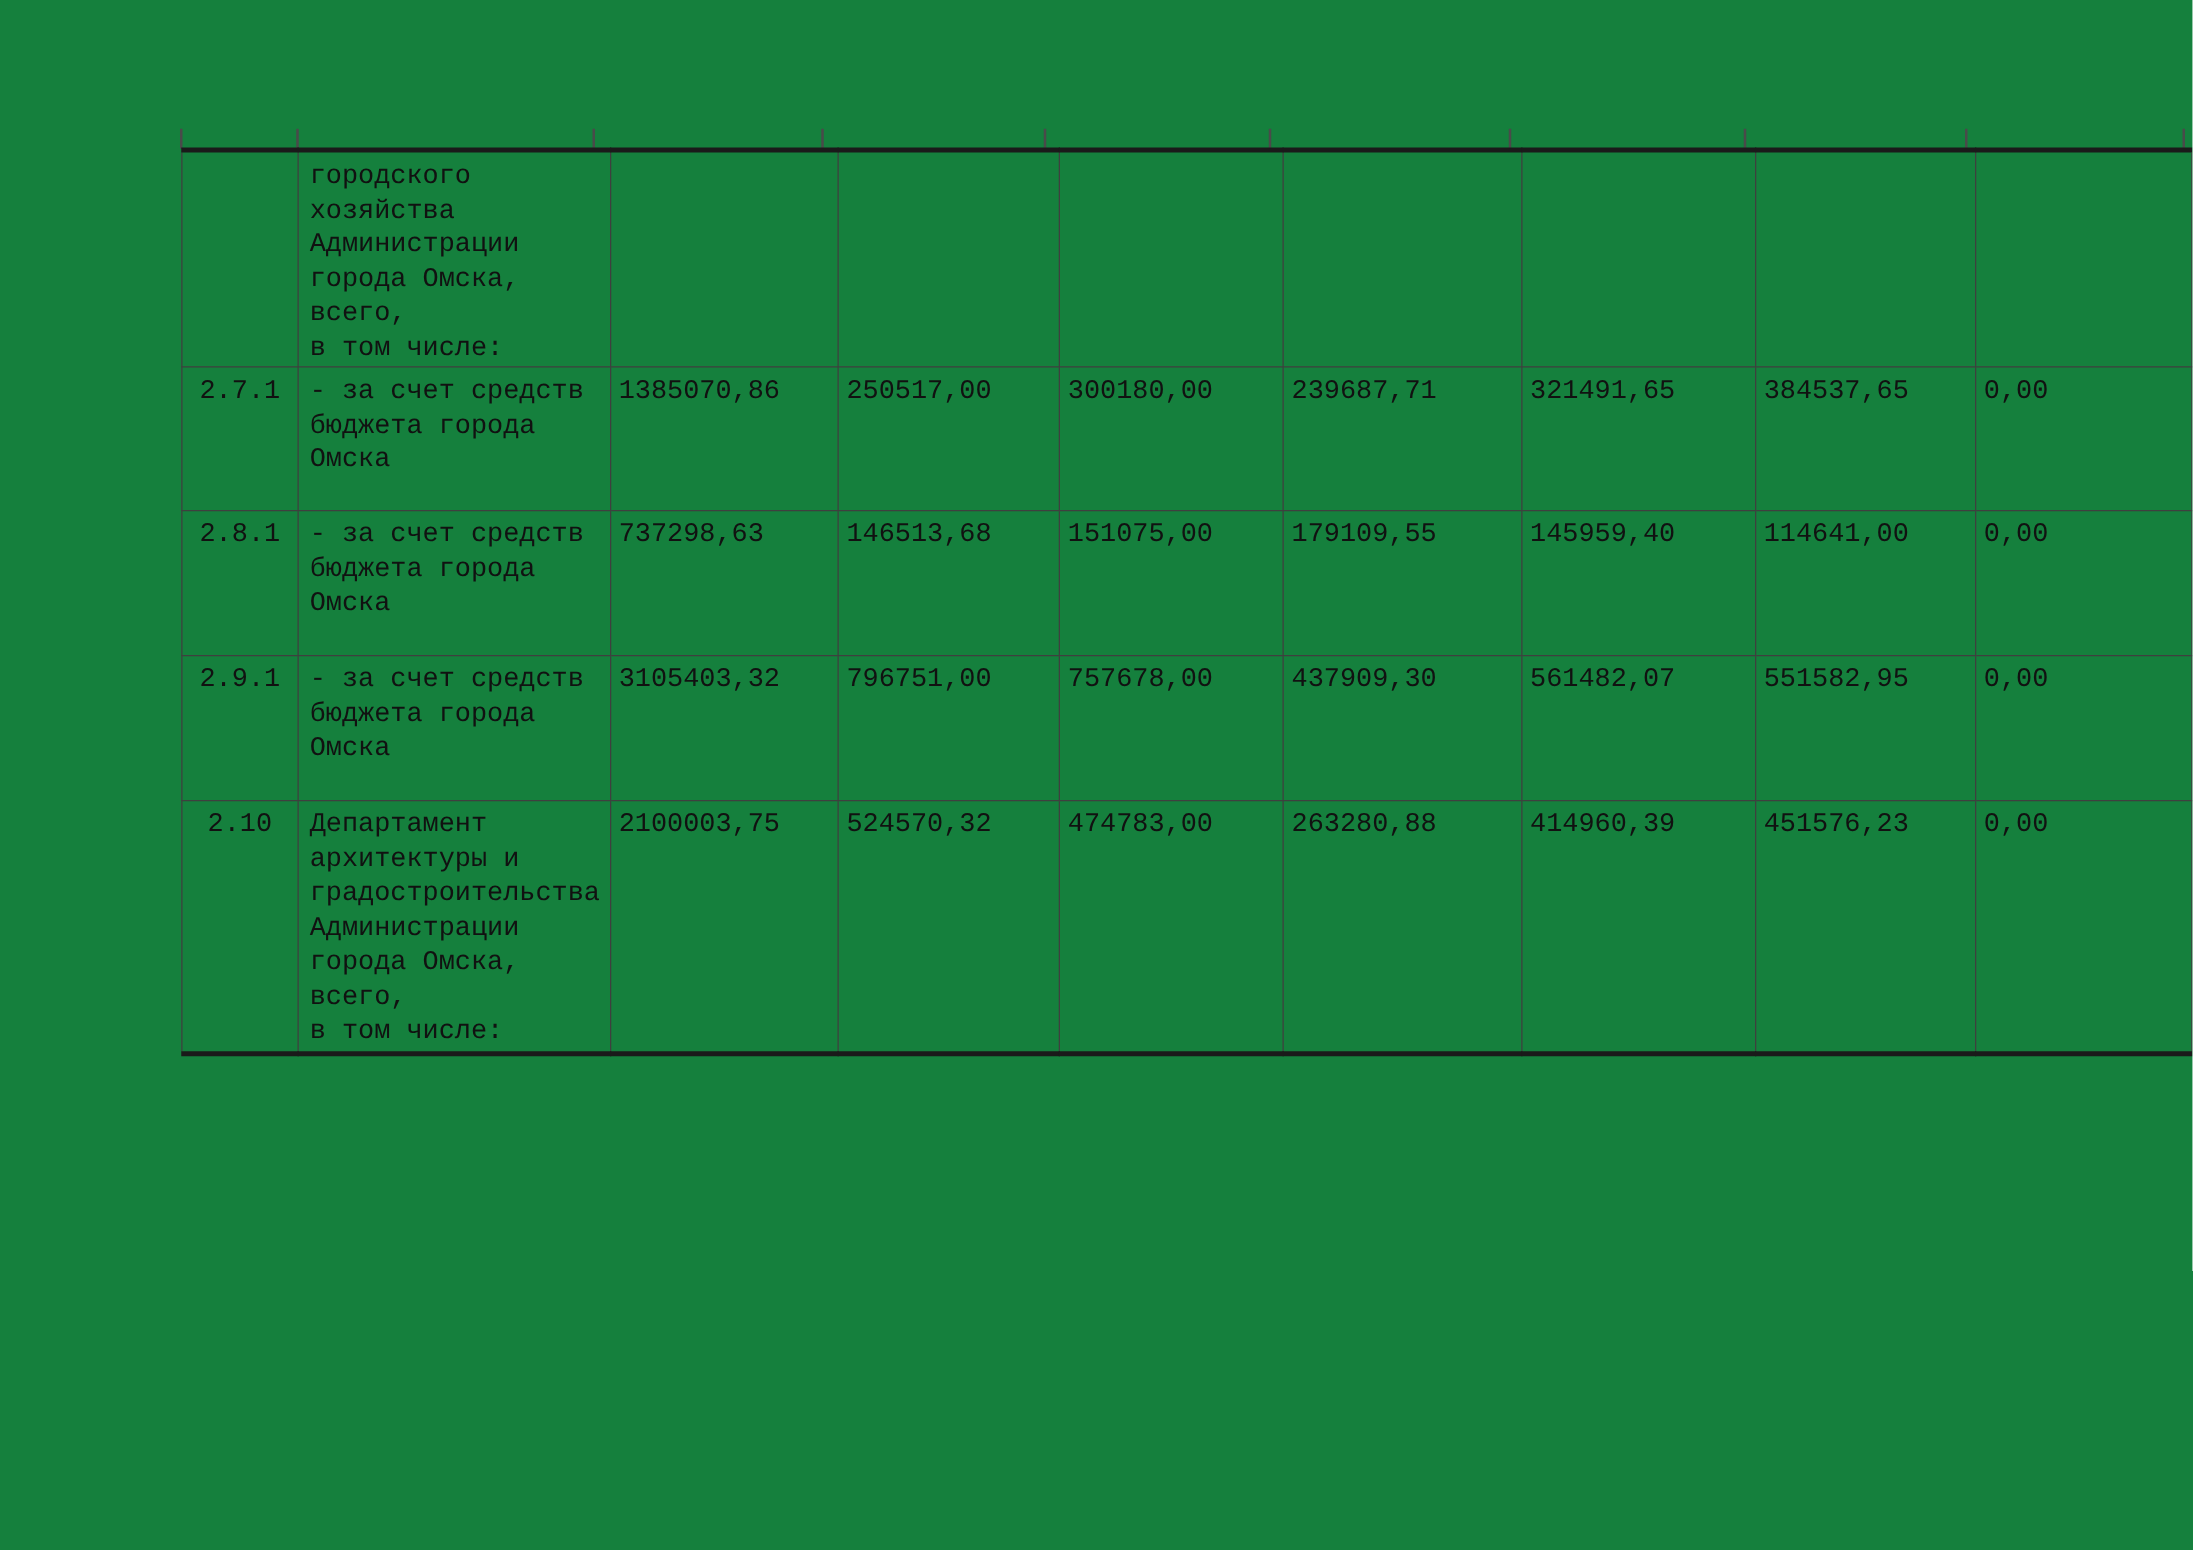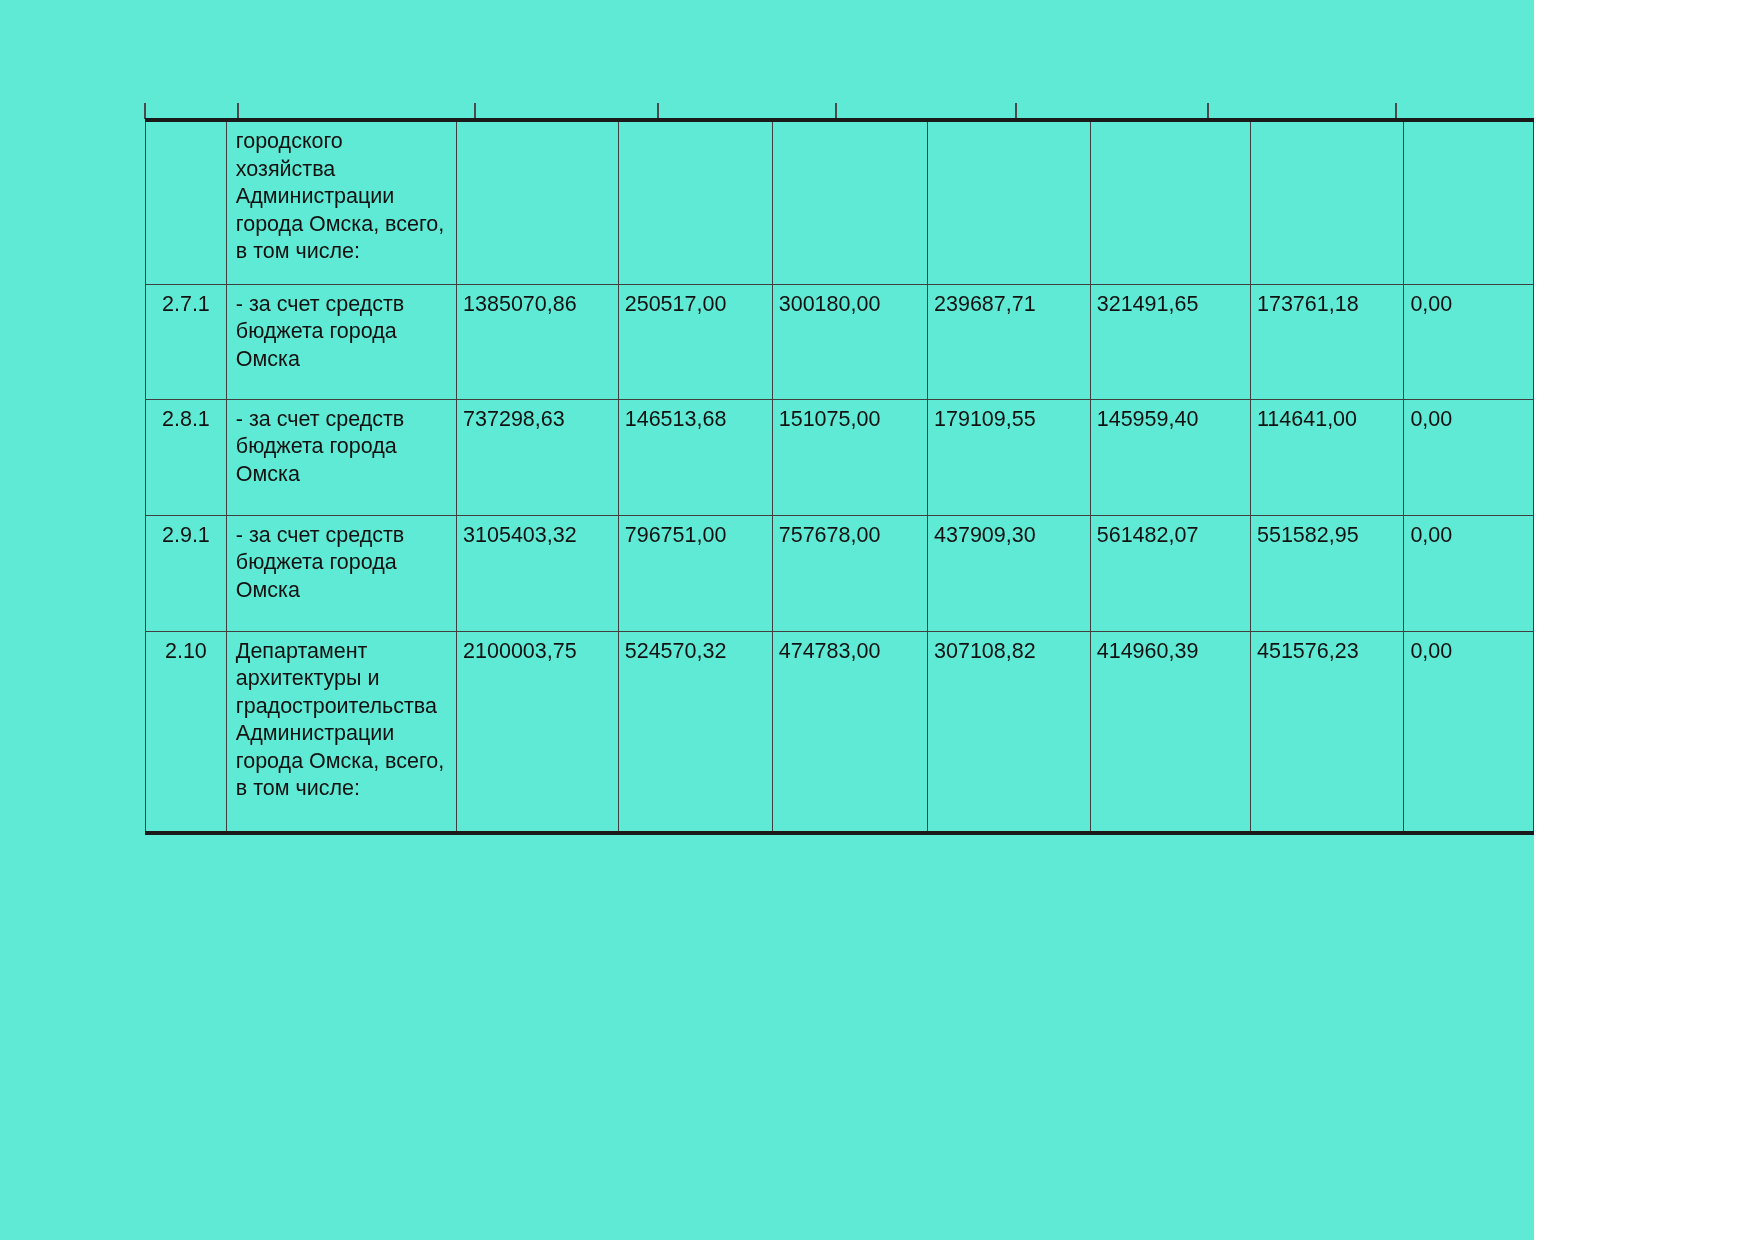--- a/index.html
+++ b/index.html
@@ -1,22 +1,22 @@
 <!DOCTYPE html>
 <html><head>
 <meta charset="utf-8">
 <style>
   html, body { margin: 0; padding: 0; background: #ffffff; }
   .page {
     position: relative;
-    width: 1534px;
+    width: 1754px;
     height: 1240px;
-    background: #5eead4;
+    background: #15803d;
     overflow: hidden;
-    font-family: Liberation Sans, sans-serif;
+    font-family: Liberation Mono, monospace;
     color: #111111;
   }
   
   .tick {
     position: absolute;
     top: 103px;
     width: 2px;
     height: 16px;
     background: #4a4a4a;
   }
@@ -102,21 +102,21 @@
       <tr class="r1">
         <td class="num">2.7.1</td>
         <td class="name">- за счет средств
 бюджета города
 Омска</td>
         <td class="val">1385070,86</td>
         <td class="val">250517,00</td>
         <td class="val">300180,00</td>
         <td class="val">239687,71</td>
         <td class="val">321491,65</td>
-        <td class="val">173761,18</td>
+        <td class="val">384537,65</td>
         <td class="val">0,00</td>
       </tr>
       <tr class="r3">
         <td class="num">2.8.1</td>
         <td class="name">- за счет средств
 бюджета города
 Омска</td>
         <td class="val">737298,63</td>
         <td class="val">146513,68</td>
         <td class="val">151075,00</td>
@@ -142,20 +142,20 @@
         <td class="num">2.10</td>
         <td class="name">Департамент
 архитектуры и
 градостроительства
 Администрации
 города Омска, всего,
 в том числе:</td>
         <td class="val">2100003,75</td>
         <td class="val">524570,32</td>
         <td class="val">474783,00</td>
-        <td class="val">307108,82</td>
+        <td class="val">263280,88</td>
         <td class="val">414960,39</td>
         <td class="val">451576,23</td>
         <td class="val">0,00</td>
       </tr>
     </tbody>
   </table>
 </div>
 
 </body></html>

